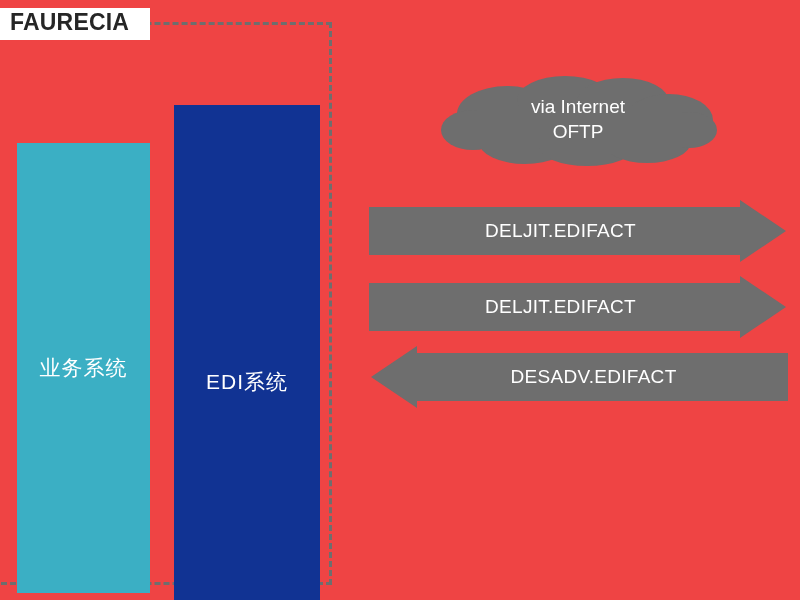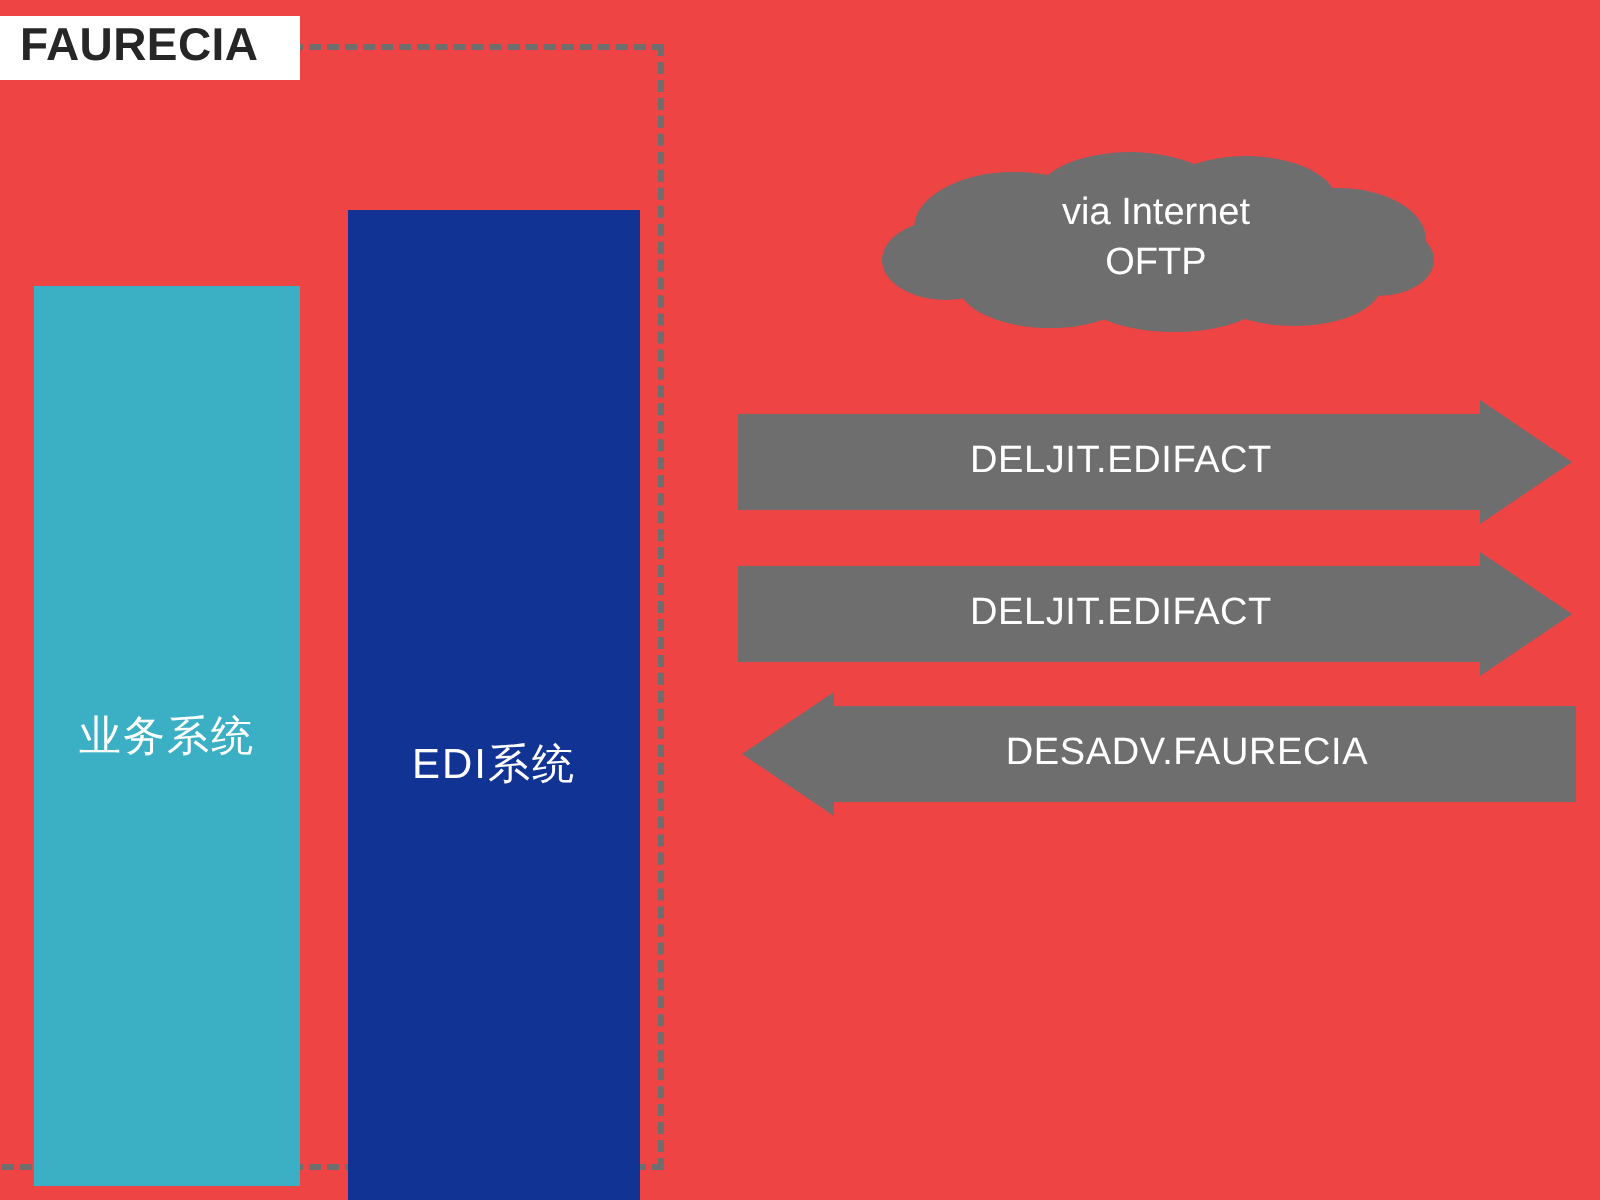--- a/index.html
+++ b/index.html
@@ -174,16 +174,16 @@
     <svg width="417" height="62" viewBox="0 0 417 62">
       <polygon points="0,7 371,7 371,0 417,31 371,62 371,55 0,55" fill="#6E6E6E"></polygon>
     </svg>
     <div class="arrow-label">DELJIT.EDIFACT</div>
   </div>
 
   <div class="arrow desadv">
     <svg width="417" height="62" viewBox="0 0 417 62">
       <polygon points="417,7 46,7 46,0 0,31 46,62 46,55 417,55" fill="#6E6E6E"></polygon>
     </svg>
-    <div class="arrow-label">DESADV.FAURECIA</div>
+    <div class="arrow-label">DESADV.EDIFACT</div>
   </div>
 
 </div>
 
 </body></html>

